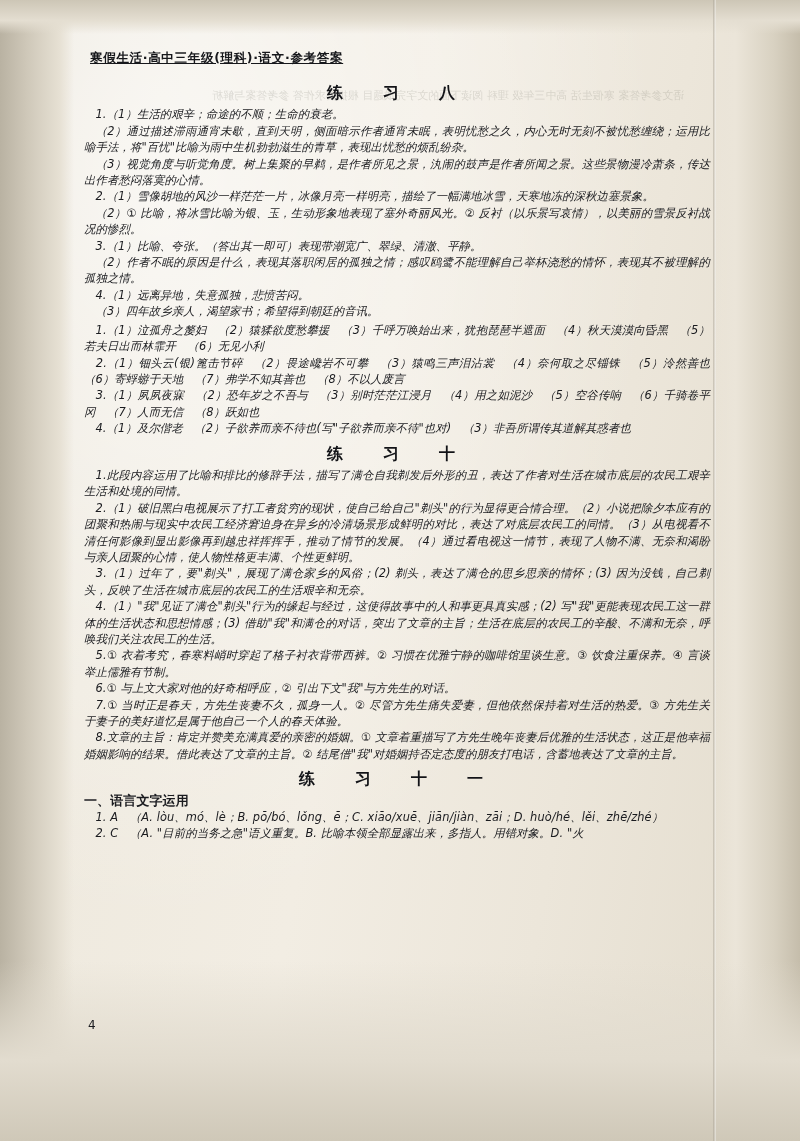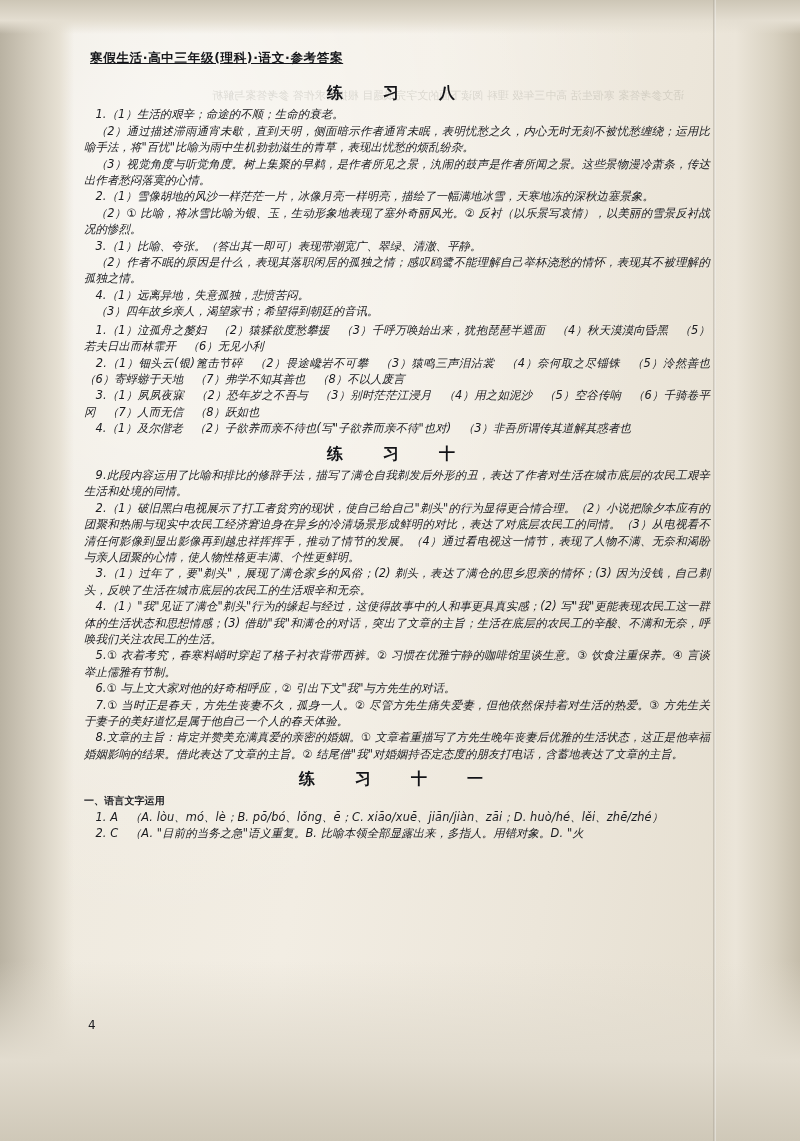--- a/index.html
+++ b/index.html
@@ -83,21 +83,21 @@
     color: #121317;
   }
   p.line {
     margin: 0;
     text-indent: 0;
     font-style: italic;
   }
   .sub-title {
     margin: 2px 0 0 0;
     font-weight: bold;
-    font-size: 10px;
+    font-size: 13px;
   }
   .page-number {
     position: absolute;
     left: 14px;
     bottom: 6px;
     font-size: 12px;
     color: #1a1b1f;
   }
   
   .ghost {
@@ -146,21 +146,21 @@
 
       <div class="blockwrap">
         <p class="line">　1.（1）泣孤舟之嫠妇　（2）猿猱欲度愁攀援　（3）千呼万唤始出来，犹抱琵琶半遮面　（4）秋天漠漠向昏黑　（5）若夫日出而林霏开　（6）无见小利</p>
         <p class="line">　2.（1）钿头云(银)篦击节碎　（2）畏途巉岩不可攀　（3）猿鸣三声泪沾裳　（4）奈何取之尽锱铢　（5）泠然善也　（6）寄蜉蝣于天地　（7）弗学不知其善也　（8）不以人废言</p>
         <p class="line">　3.（1）夙夙夜寐　（2）恐年岁之不吾与　（3）别时茫茫江浸月　（4）用之如泥沙　（5）空谷传响　（6）千骑卷平冈　（7）人而无信　（8）跃如也</p>
         <p class="line">　4.（1）及尔偕老　（2）子欲养而亲不待也(写"子欲养而亲不待"也对)　（3）非吾所谓传其道解其惑者也</p>
       </div>
 
       <div class="blockwrap">
         <div class="section-title">练　习　十</div>
-        <p class="line">　9.此段内容运用了比喻和排比的修辞手法，描写了满仓自我剃发后外形的丑，表达了作者对生活在城市底层的农民工艰辛生活和处境的同情。</p>
+        <p class="line">　1.此段内容运用了比喻和排比的修辞手法，描写了满仓自我剃发后外形的丑，表达了作者对生活在城市底层的农民工艰辛生活和处境的同情。</p>
         <p class="line">　2.（1）破旧黑白电视展示了打工者贫穷的现状，使自己给自己"剃头"的行为显得更合情合理。（2）小说把除夕本应有的团聚和热闹与现实中农民工经济窘迫身在异乡的冷清场景形成鲜明的对比，表达了对底层农民工的同情。（3）从电视看不清任何影像到显出影像再到越忠祥挥挥手，推动了情节的发展。（4）通过看电视这一情节，表现了人物不满、无奈和渴盼与亲人团聚的心情，使人物性格更丰满、个性更鲜明。</p>
         <p class="line">　3.（1）过年了，要"剃头"，展现了满仓家乡的风俗；(2) 剃头，表达了满仓的思乡思亲的情怀；(3) 因为没钱，自己剃头，反映了生活在城市底层的农民工的生活艰辛和无奈。</p>
         <p class="line">　4.（1）"我"见证了满仓"剃头"行为的缘起与经过，这使得故事中的人和事更具真实感；(2) 写"我"更能表现农民工这一群体的生活状态和思想情感；(3) 借助"我"和满仓的对话，突出了文章的主旨；生活在底层的农民工的辛酸、不满和无奈，呼唤我们关注农民工的生活。</p>
         <p class="line">　5.① 衣着考究，春寒料峭时穿起了格子衬衣背带西裤。② 习惯在优雅宁静的咖啡馆里谈生意。③ 饮食注重保养。④ 言谈举止儒雅有节制。</p>
         <p class="line">　6.① 与上文大家对他的好奇相呼应，② 引出下文"我"与方先生的对话。</p>
         <p class="line">　7.① 当时正是春天，方先生丧妻不久，孤身一人。② 尽管方先生痛失爱妻，但他依然保持着对生活的热爱。③ 方先生关于妻子的美好道忆是属于他自己一个人的春天体验。</p>
         <p class="line">　8.文章的主旨：肯定并赞美充满真爱的亲密的婚姻。① 文章着重描写了方先生晚年丧妻后优雅的生活状态，这正是他幸福婚姻影响的结果。借此表达了文章的主旨。② 结尾借"我"对婚姻持否定态度的朋友打电话，含蓄地表达了文章的主旨。</p>
       </div>
 
       <div class="blockwrap">

